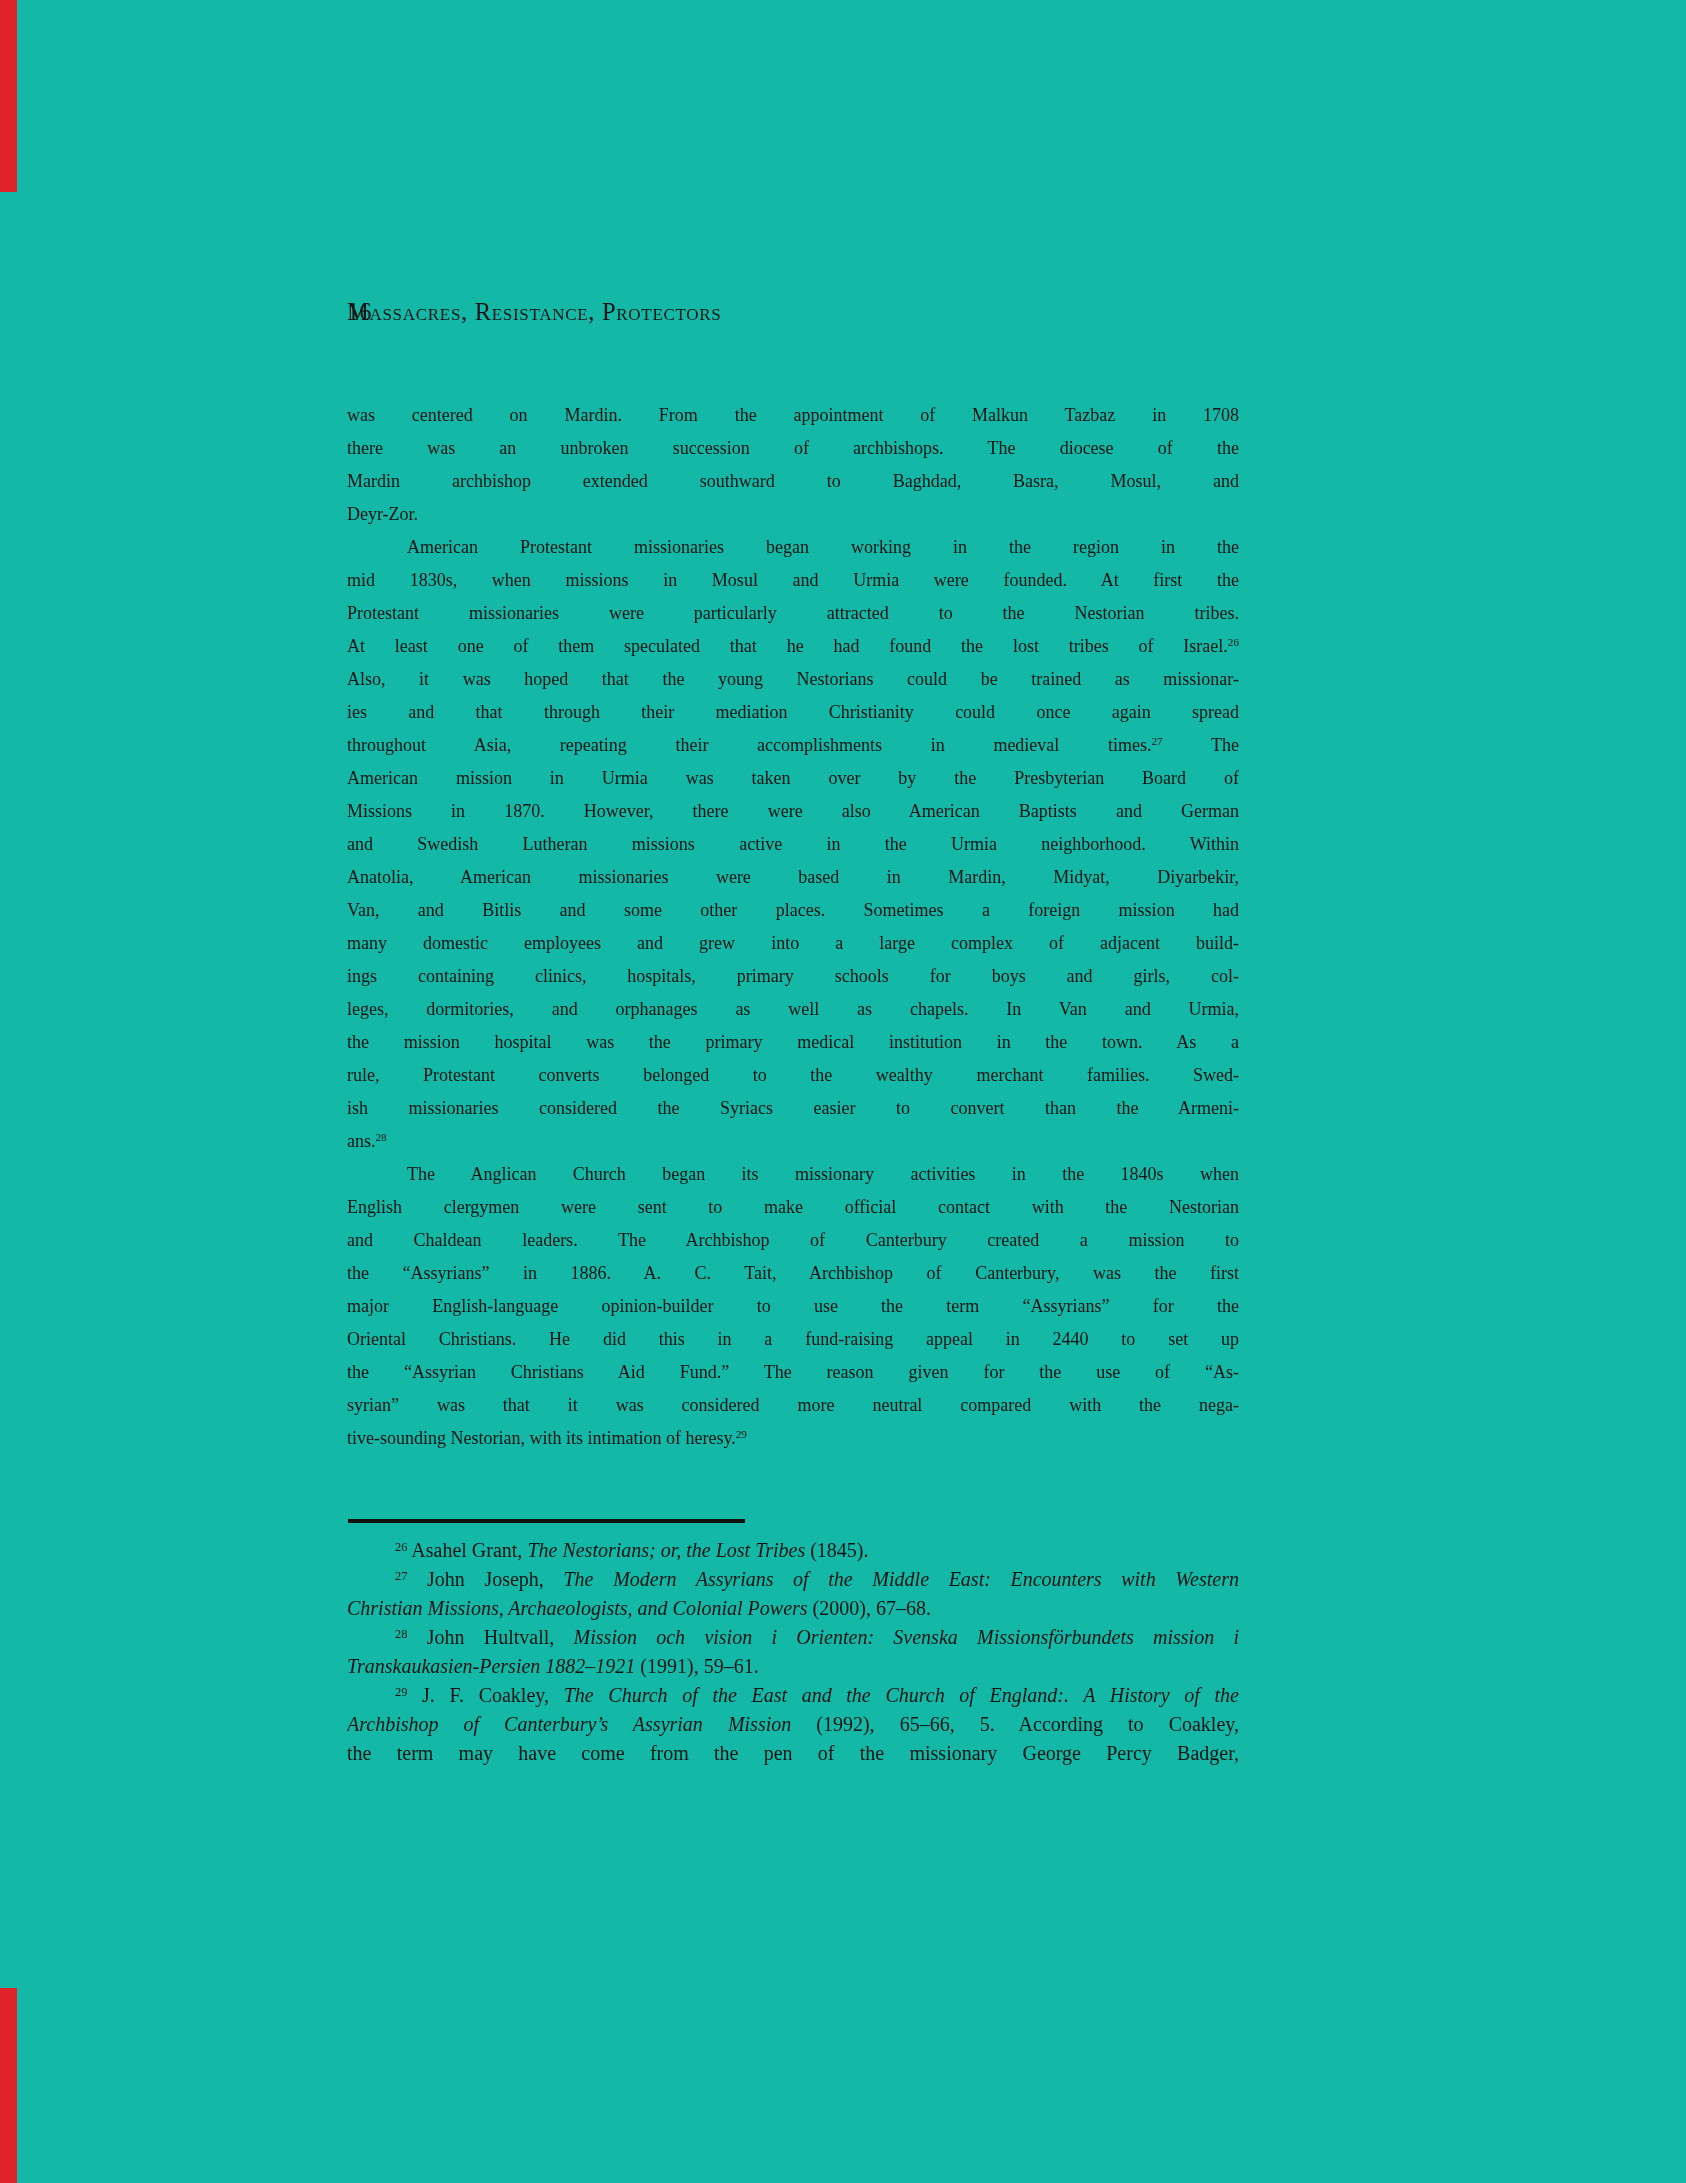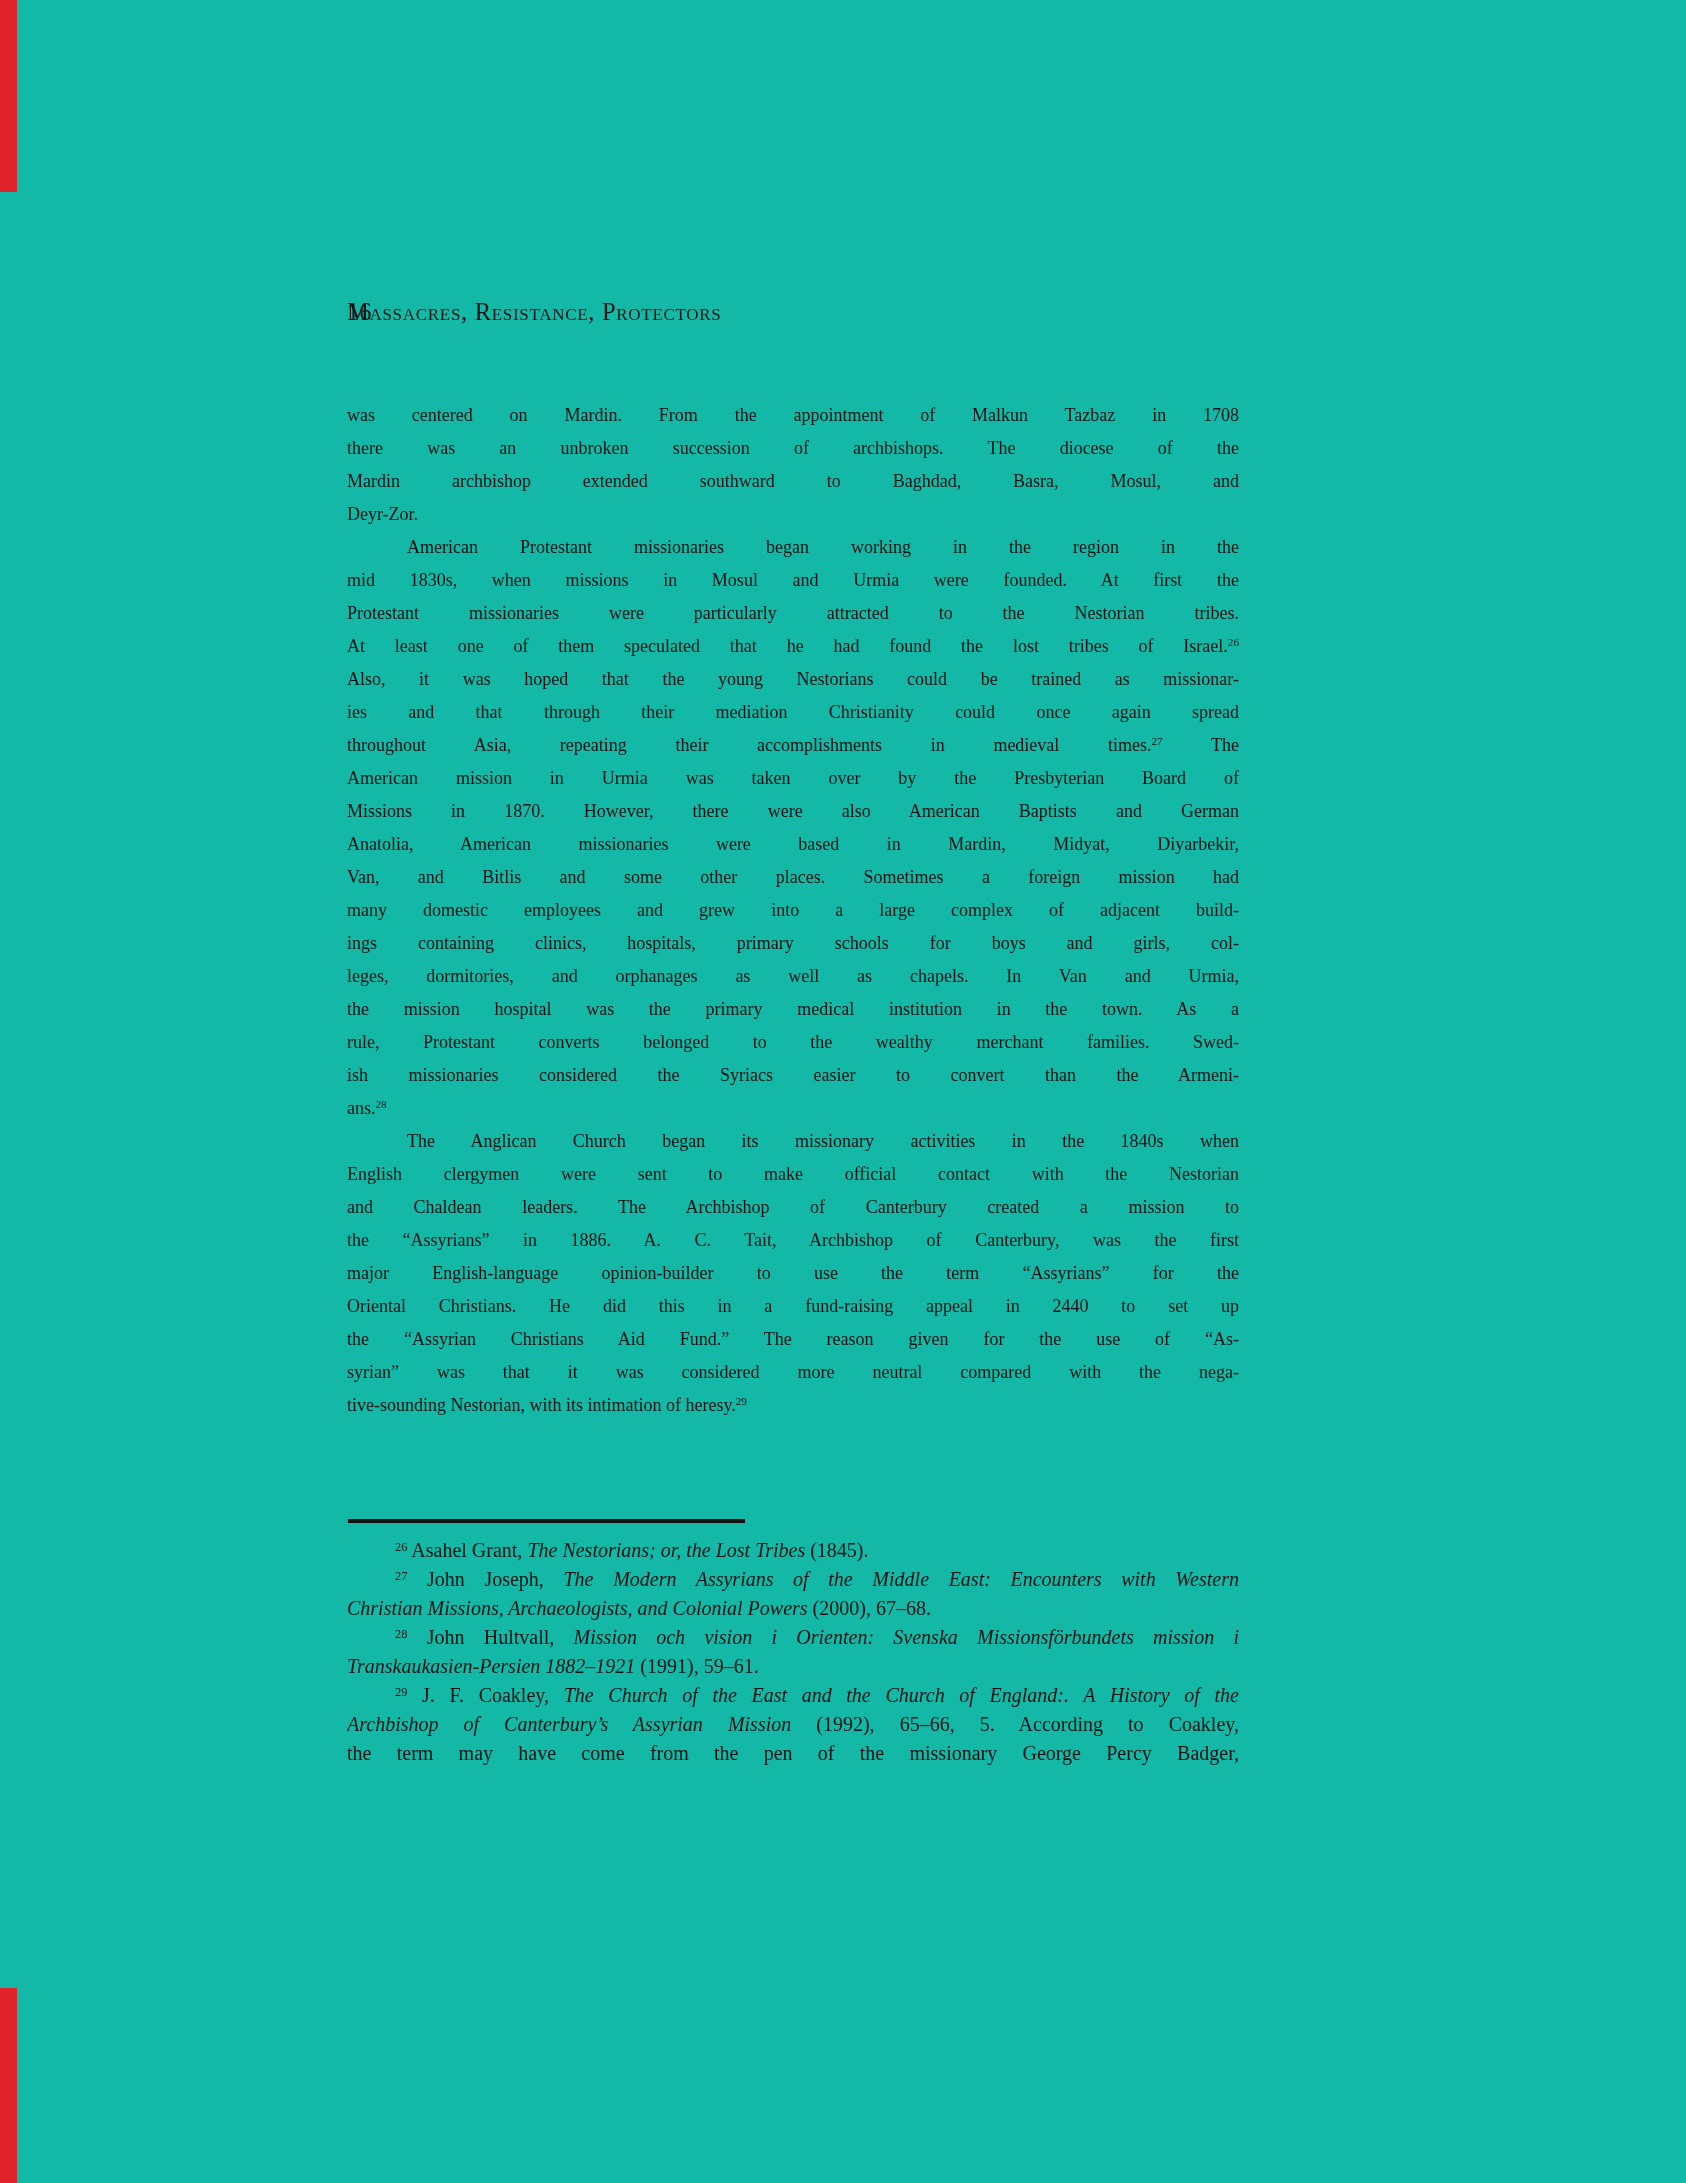--- a/index.html
+++ b/index.html
@@ -125,20 +125,21 @@
       <div class="line"><span class="r">Deyr-Zor.</span></div>
       <div class="line j ind"><span class="r">American Protestant missionaries began working in the region in the</span></div>
       <div class="line j"><span class="r">mid 1830s, when missions in Mosul and Urmia were founded. At first the</span></div>
       <div class="line j"><span class="r">Protestant missionaries were particularly attracted to the Nestorian tribes.</span></div>
       <div class="line j"><span class="r">At least one of them speculated that he had found the lost tribes of Israel.</span><span class="sup">26</span></div>
       <div class="line j"><span class="r">Also, it was hoped that the young Nestorians could be trained as missionar-</span></div>
       <div class="line j"><span class="r">ies and that through their mediation Christianity could once again spread</span></div>
       <div class="line j"><span class="r">throughout Asia, repeating their accomplishments in medieval times.</span><span class="sup">27</span><span class="r"> The</span></div>
       <div class="line j"><span class="r">American mission in Urmia was taken over by the Presbyterian Board of</span></div>
       <div class="line j"><span class="r">Missions in 1870. However, there were also American Baptists and German</span></div>
+      <div class="line j"><span class="r">and Swedish Lutheran missions active in the Urmia neighborhood. Within</span></div>
       <div class="line j"><span class="r">Anatolia, American missionaries were based in Mardin, Midyat, Diyarbekir,</span></div>
       <div class="line j"><span class="r">Van, and Bitlis and some other places. Sometimes a foreign mission had</span></div>
       <div class="line j"><span class="r">many domestic employees and grew into a large complex of adjacent build-</span></div>
       <div class="line j"><span class="r">ings containing clinics, hospitals, primary schools for boys and girls, col-</span></div>
       <div class="line j"><span class="r">leges, dormitories, and orphanages as well as chapels. In Van and Urmia,</span></div>
       <div class="line j"><span class="r">the mission hospital was the primary medical institution in the town. As a</span></div>
       <div class="line j"><span class="r">rule, Protestant converts belonged to the wealthy merchant families. Swed-</span></div>
       <div class="line j"><span class="r">ish missionaries considered the Syriacs easier to convert than the Armeni-</span></div>
       <div class="line"><span class="r">ans.</span><span class="sup">28</span></div>
       <div class="line j ind"><span class="r">The Anglican Church began its missionary activities in the 1840s when</span></div>

